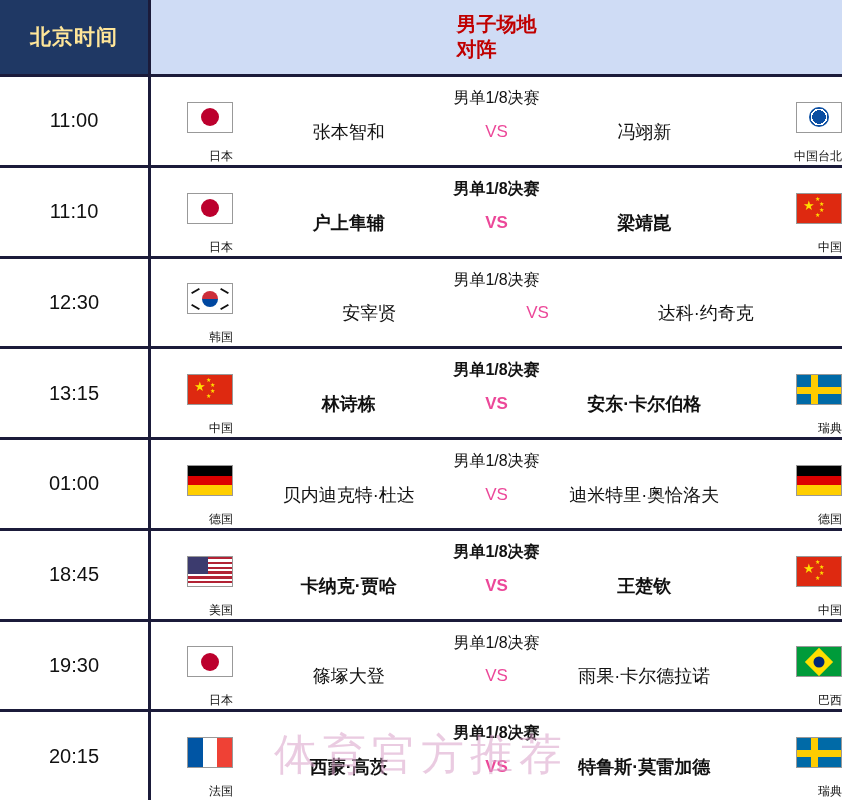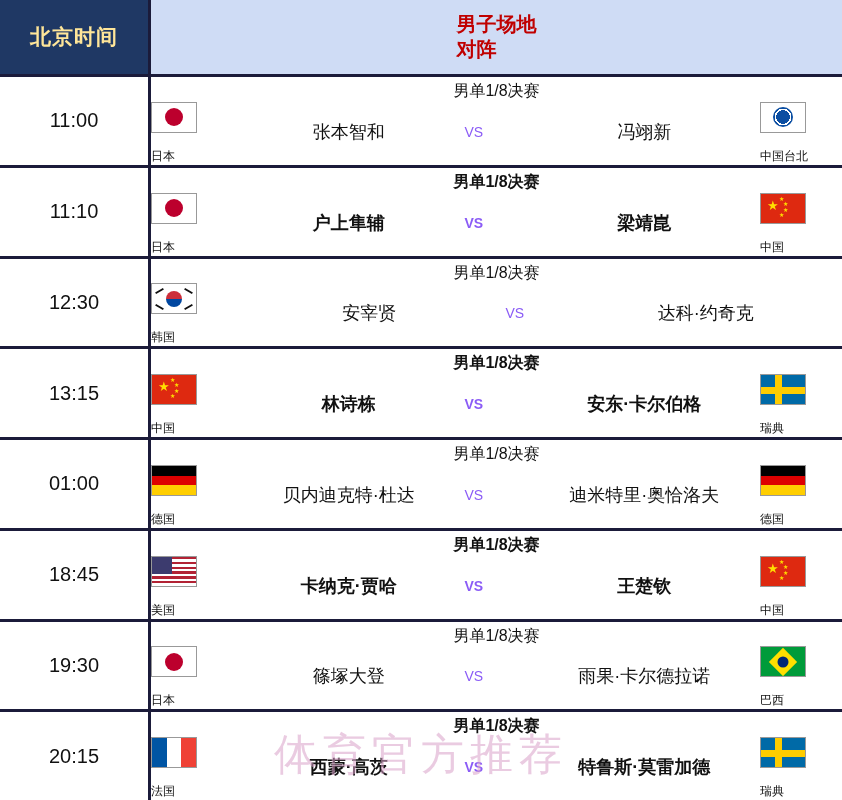--- a/index.html
+++ b/index.html
@@ -90,59 +90,60 @@
     flex: 1 1 auto;
     display: flex;
     flex-direction: column;
     position: relative;
     min-width: 0;
   }
   .round-label {
     text-align: center;
     font-size: 16px;
     color: #111;
-    padding-top: 5px;
+    padding-top: 12px;
     line-height: 1.1;
     height: 22px;
     box-sizing: border-box;
   }
   .bold .round-label,
   .bold .player,
   .bold .vs {
     font-weight: bold;
   }
   .matchup {
     flex: 1 1 auto;
     display: flex;
     align-items: center;
     min-height: 0;
   }
   .side {
     width: 82px;
     flex: 0 0 82px;
     display: flex;
     flex-direction: column;
-    align-items: flex-start;
+    align-items: flex-end;
     justify-content: center;
     gap: 17px;
   }
   .player {
     flex: 1 1 0;
     text-align: center;
     font-size: 18px;
     color: #111;
     padding: 0 4px;
     white-space: nowrap;
     overflow: hidden;
   }
   .vs {
     width: 64px;
     flex: 0 0 64px;
-    font-size: 14px;
-    color: #8b5cf6;
+    text-align: center;
+    font-size: 17px;
+    color: #ec4899;
   }
   .country {
     font-size: 12px;
     color: #111;
     text-align: center;
     line-height: 1;
     white-space: nowrap;
   }
 
   

